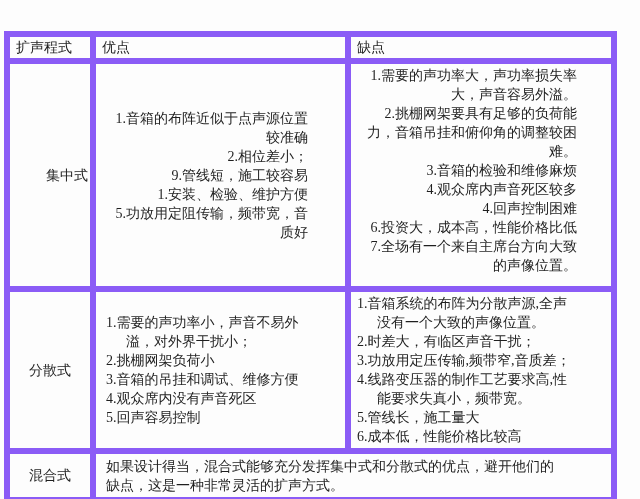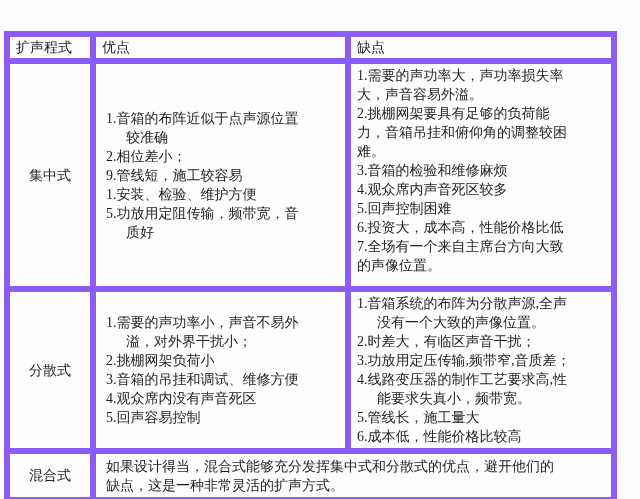--- a/index.html
+++ b/index.html
@@ -31,21 +31,21 @@
     line-height: 19px;
     font-weight: normal;
     box-sizing: border-box;
   }
   tr.hdr th {
     height: 24px;
     text-align: left;
     vertical-align: middle;
     padding: 1px 4px 1px 6px;
   }
-  tr.r1 td { height: 228px; }
+  tr.r1 td { height: 228px; text-align: right; }
   tr.r2 td { height: 160px; }
   tr.r3 td { height: 49px; }
   td.lbl {
     text-align: center;
     vertical-align: middle;
     padding: 12px 2px;
   }
   td.adv {
     vertical-align: middle;
     padding: 2px 0 2px 10px;
@@ -92,21 +92,21 @@
           <div class="item">1.安装、检验、维护方便</div>
           <div class="item">5.功放用定阻传输，频带宽，音质好</div>
         </div>
       </td>
       <td class="dis">
         <div class="dis-w flush">
           <div class="item">1.需要的声功率大，声功率损失率大，声音容易外溢。</div>
           <div class="item">2.挑棚网架要具有足够的负荷能力，音箱吊挂和俯仰角的调整较困难。</div>
           <div class="item">3.音箱的检验和维修麻烦</div>
           <div class="item">4.观众席内声音死区较多</div>
-          <div class="item">5.回声控制困难</div>
+          <div class="item">4.回声控制困难</div>
           <div class="item">6.投资大，成本高，性能价格比低</div>
           <div class="item">7.全场有一个来自主席台方向大致的声像位置。</div>
         </div>
       </td>
     </tr>
 
     <tr class="r2">
       <td class="lbl">分散式</td>
       <td class="adv">
         <div class="adv-w hang">

